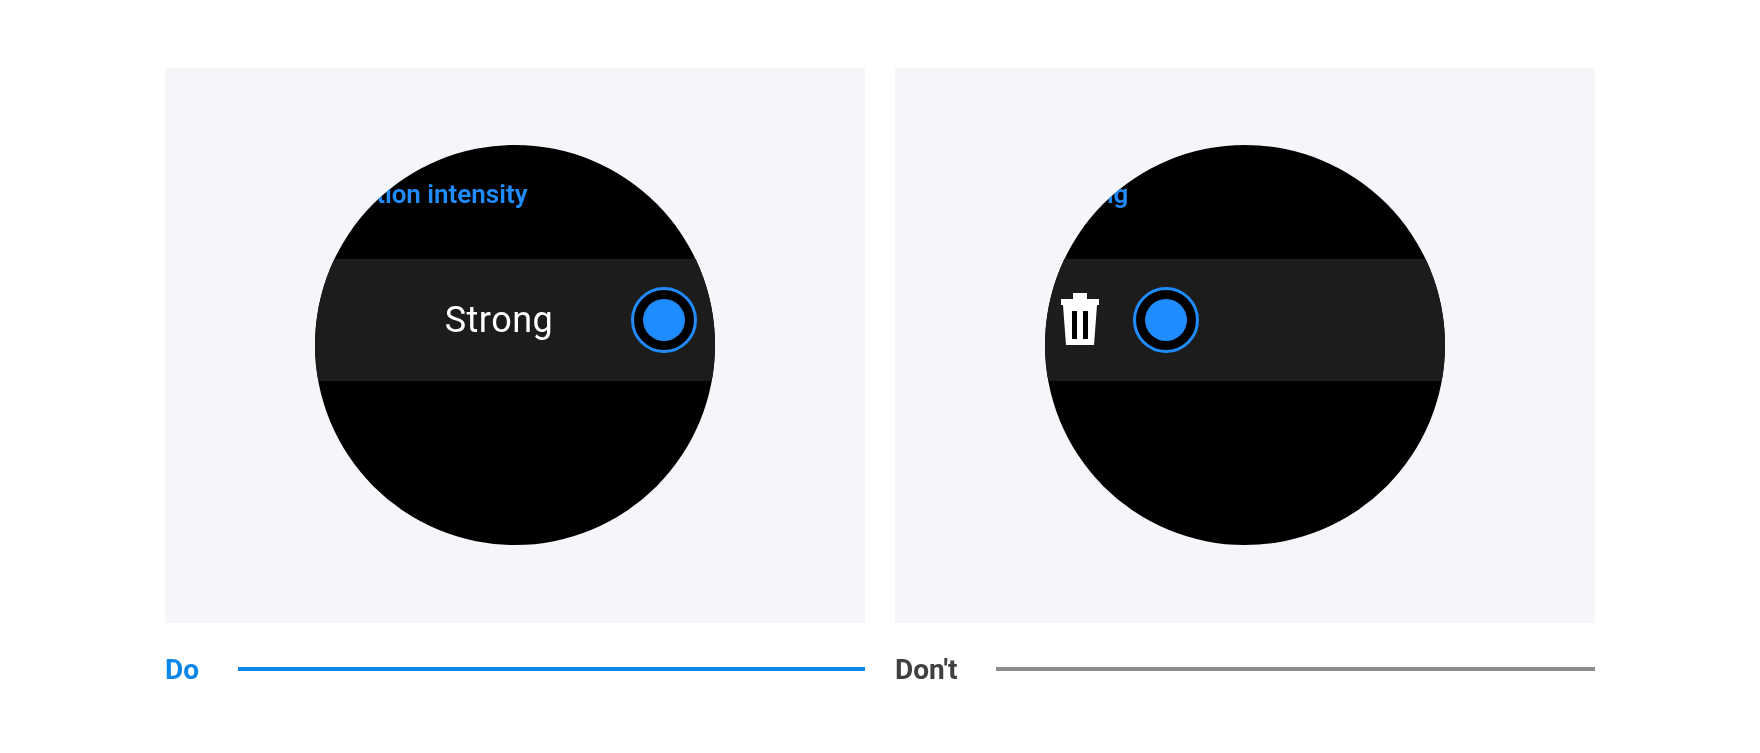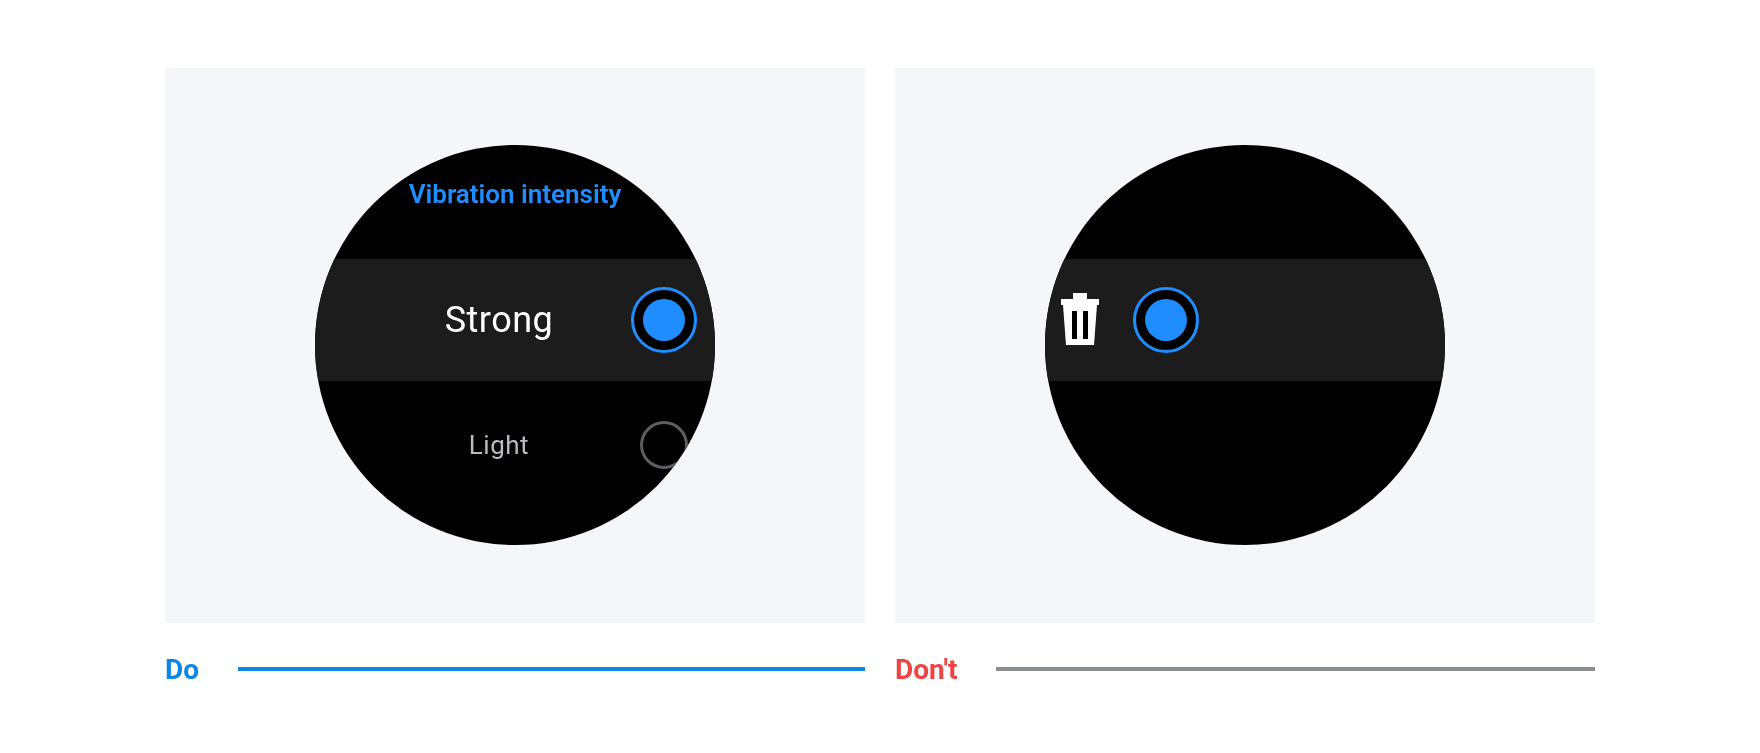--- a/index.html
+++ b/index.html
@@ -32,21 +32,20 @@
     border-radius: 50%;
     background: #000000;
     position: relative;
     overflow: hidden;
   }
   .header {
     position: absolute;
     top: 34px;
     left: 0;
     right: 0;
-    text-align: center;
     color: #1f8cff;
     font-size: 26px;
     font-weight: 600;
   }
   .row {
     position: absolute;
     left: 0;
     right: 0;
     display: flex;
     align-items: center;
@@ -119,21 +118,21 @@
     display: flex;
     align-items: center;
     margin-top: 30px;
     gap: 39px;
   }
   .caption-label {
     font-size: 28px;
     font-weight: 700;
   }
   .caption-label.do { color: #0b86e6; }
-  .caption-label.dont { color: #ef4444; }
+  .caption-label.dont { color: #404040; }
   .caption-line {
     flex: 1;
     height: 4px;
   }
   .caption-line.do { background: #0b86e6; }
   .caption-line.dont { background: #8a8d90; }
 </style>
 </head>
 <body>
 
@@ -144,37 +143,32 @@
       <div class="watch">
         <div class="header">Vibration intensity</div>
 
         <div class="row selected no-icon-pad-left">
           <div class="label">Strong</div>
           <div class="radio">
             <div class="radio-ctrl on"></div>
           </div>
         </div>
 
-        <div class="row unselected no-icon-pad-left">
-          <div class="label">Light</div>
-          <div class="radio">
-            <div class="radio-ctrl off"></div>
-          </div>
-        </div>
       </div>
     </div>
     <div class="caption">
       <div class="caption-label do">Do</div>
       <div class="caption-line do"></div>
     </div>
   </div>
 
   <div class="col">
     <div class="panel">
       <div class="watch">
+        <div class="header">Setting</div>
 
         <div class="row selected">
           <div class="icon">
             <svg width="50" height="54" viewBox="0 0 50 54">
               <path fill="#ffffff" d="M8 12 h34 l-3 40 h-28 z"></path>
               <rect fill="#000000" x="17" y="18" width="5" height="28"></rect>
               <rect fill="#000000" x="28" y="18" width="5" height="28"></rect>
               <path fill="#ffffff" d="M6 6 h38 v6 h-38 z"></path>
               <path fill="#ffffff" d="M18 0 h14 v6 h-14 z"></path>
             </svg>

